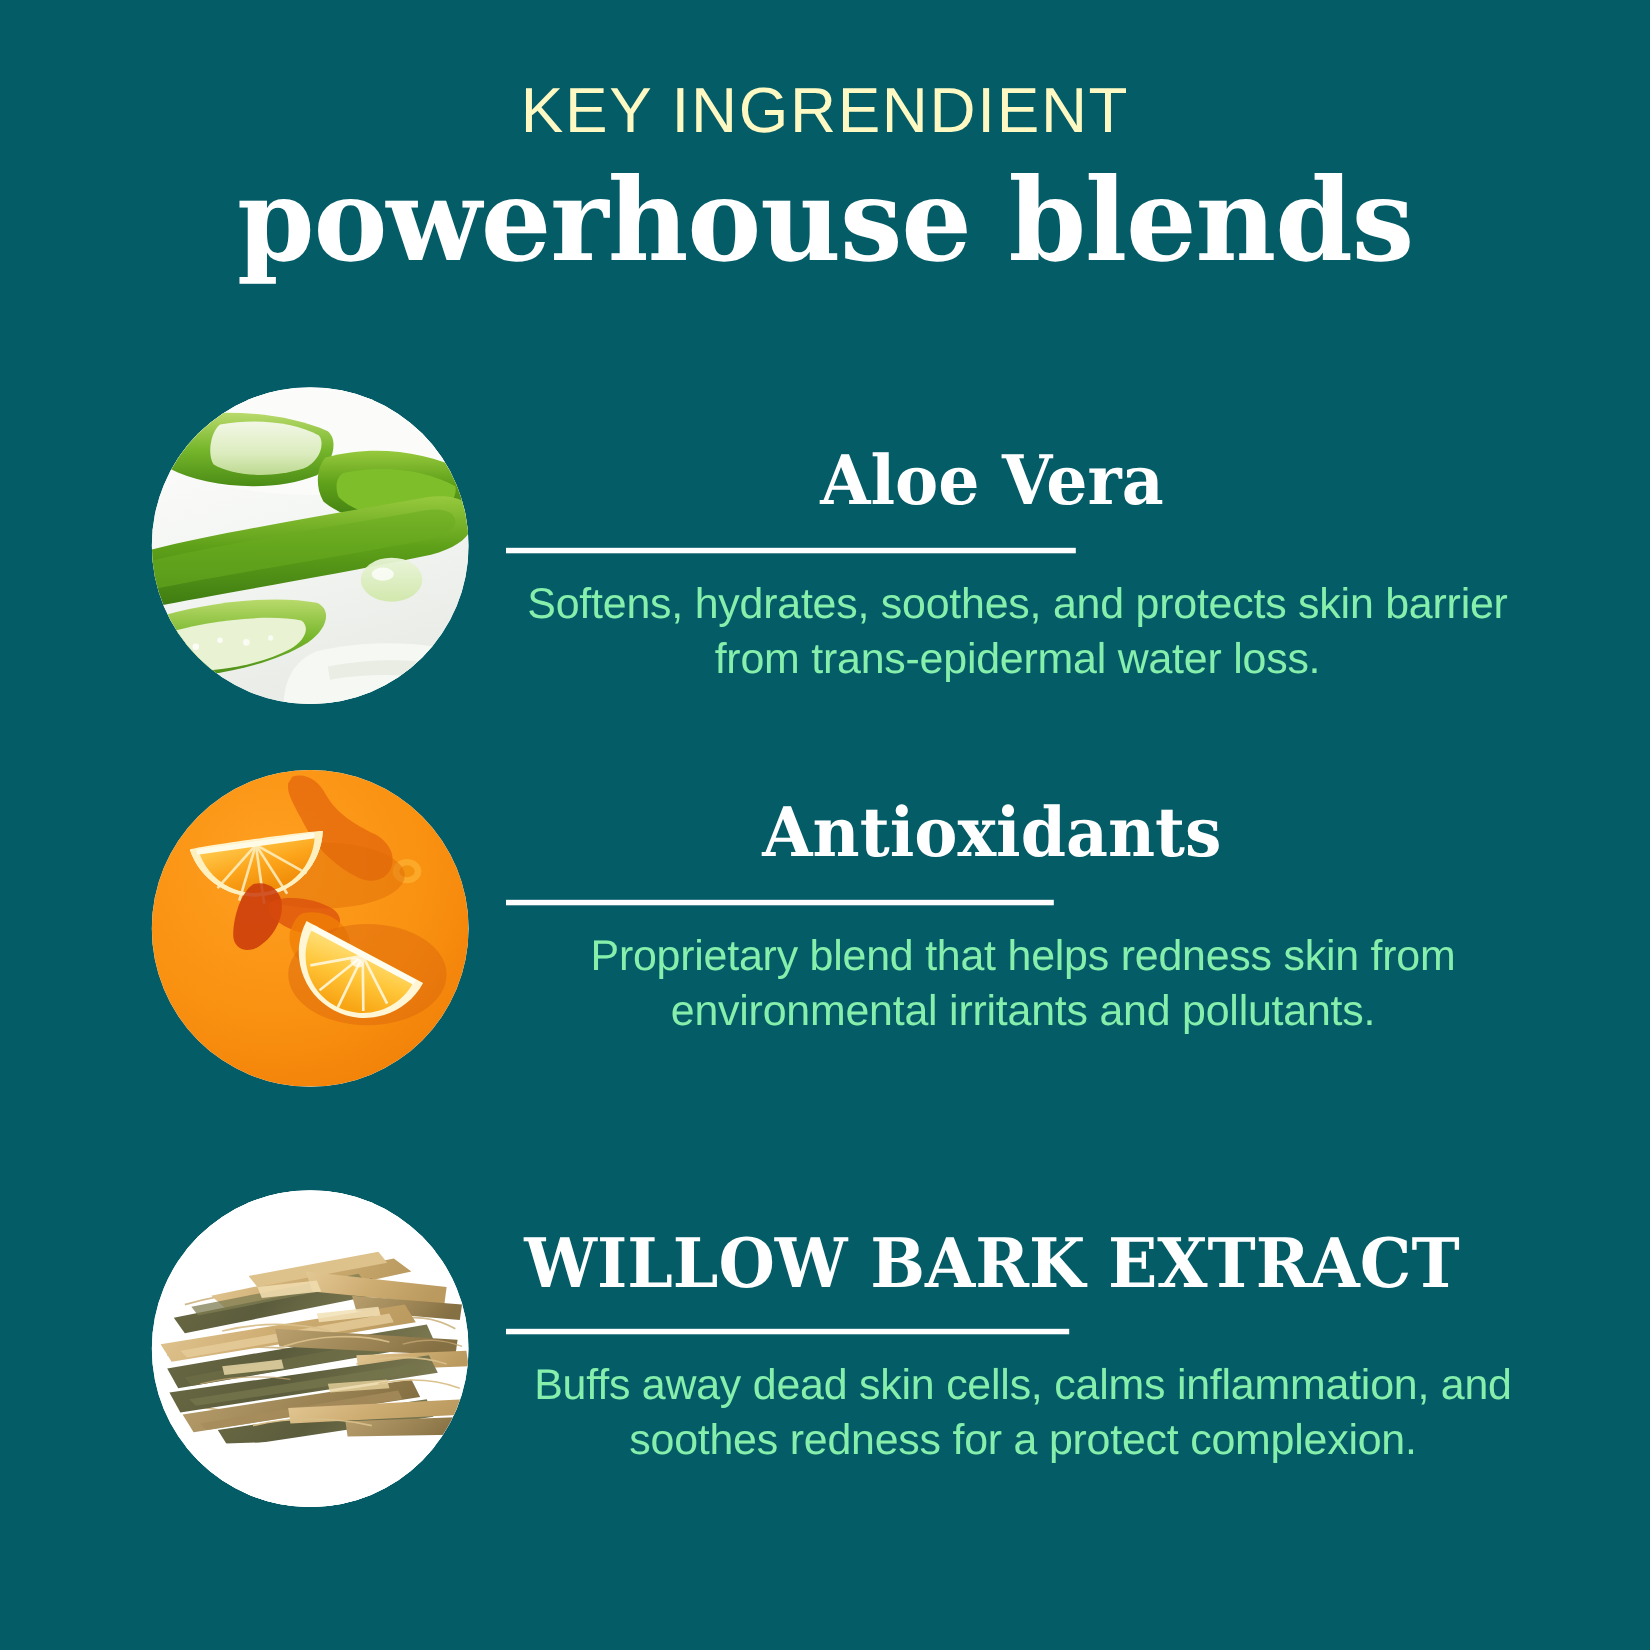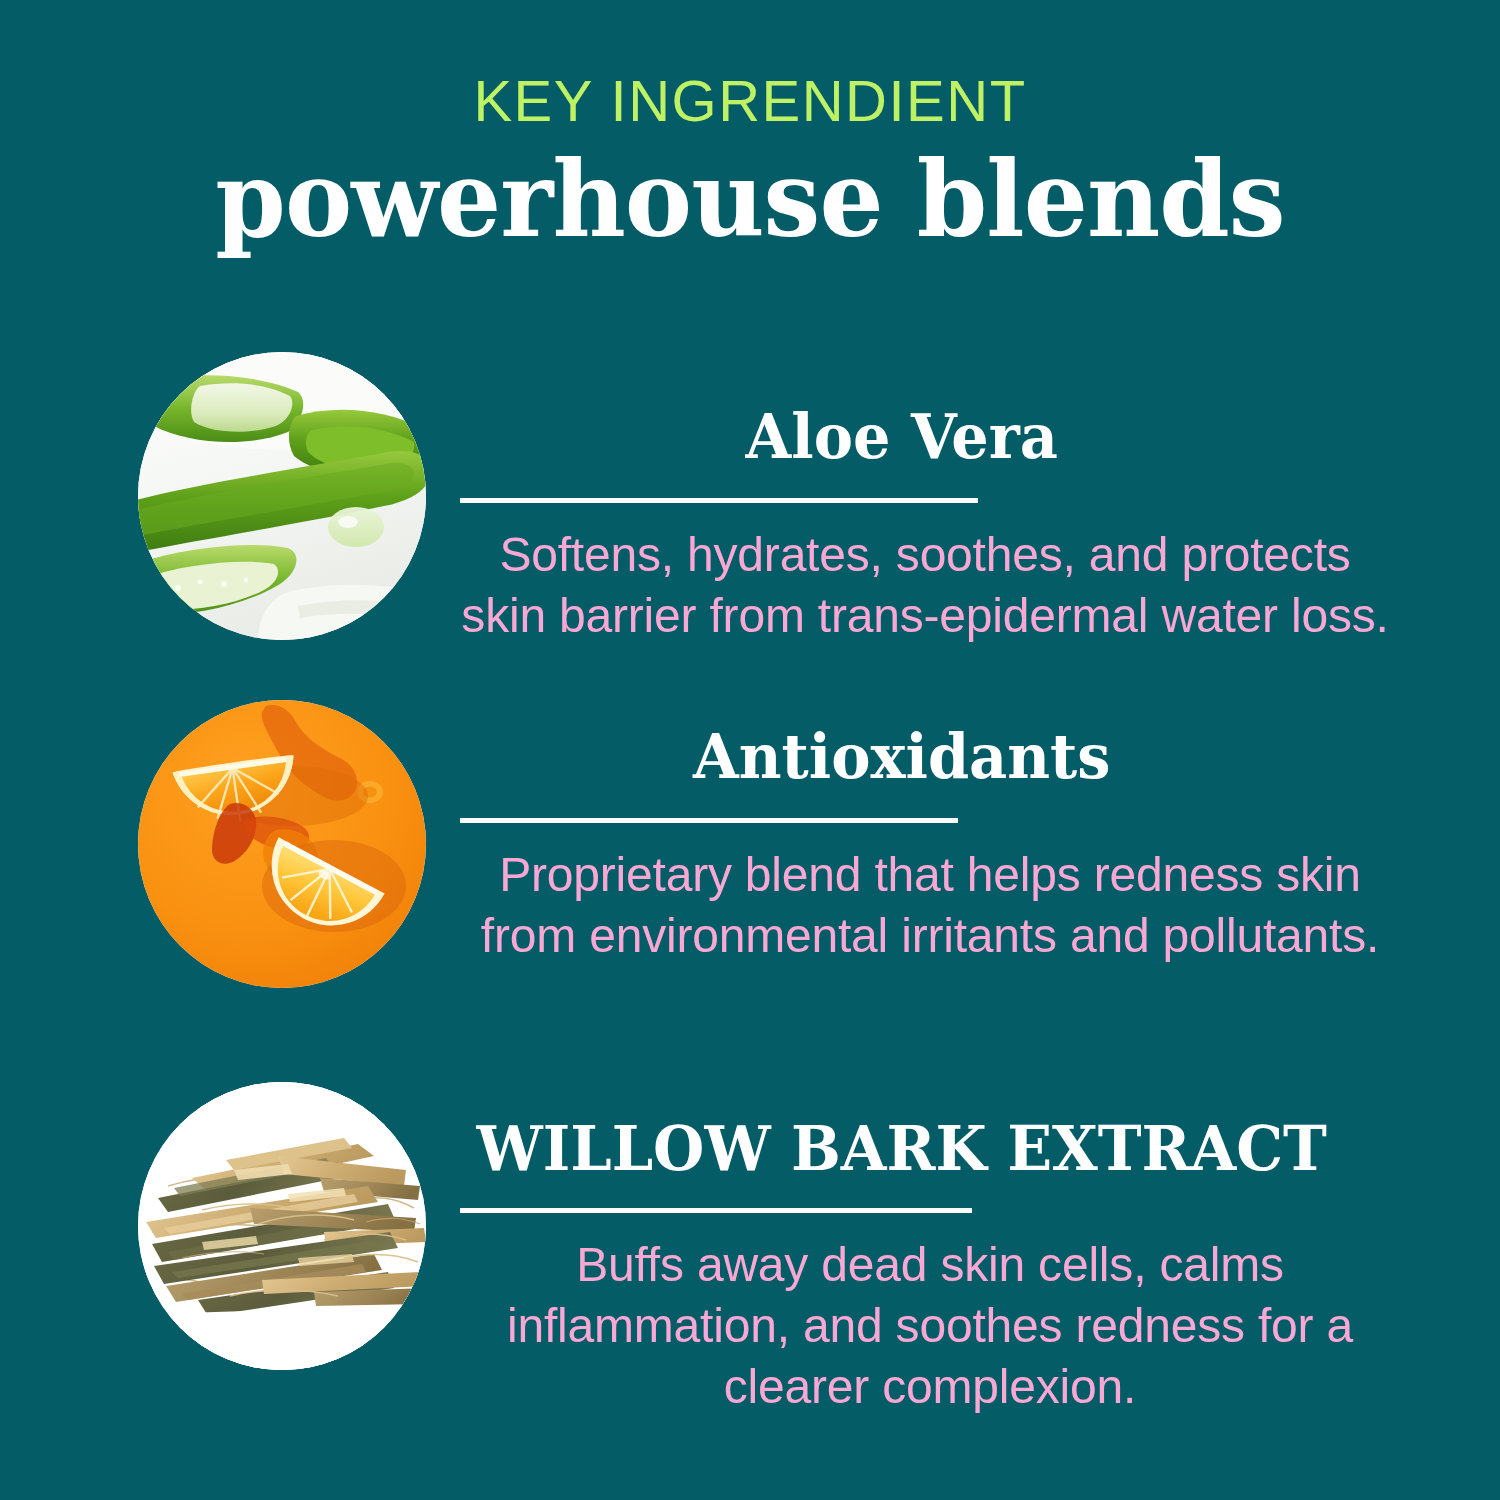--- a/index.html
+++ b/index.html
@@ -28,21 +28,21 @@
     left: 0;
     width: 1500px;
     text-align: center;
     padding-top: 72px;
   }
   .eyebrow {
     font-family: "Liberation Sans", sans-serif;
     font-size: 58px;
     font-weight: 400;
     letter-spacing: 1.5px;
-    color: #bef264;
+    color: #fef9c3;
     line-height: 1;
     margin: 0;
   }
   .headline {
     font-family: "DejaVu Serif", "Liberation Serif", serif;
     font-size: 104px;
     font-weight: 700;
     color: #ffffff;
     line-height: 1;
     margin: 18px 0 0 0;
@@ -99,23 +99,23 @@
     background: #ffffff;
     margin: 0;
     border: 0;
   }
   #rule-0 { width: 518px; margin-top: 30px; }
   #rule-1 { width: 498px; margin-top: 30px; }
   #rule-2 { width: 512px; margin-top: 28px; }
 
   .desc {
     font-family: "Liberation Sans", sans-serif;
-    font-size: 48px;
+    font-size: 39px;
     font-weight: 400;
-    color: #f9a8d4;
+    color: #86efac;
     line-height: 1.27;
     margin: 0;
     padding-top: 22px;
     width: 930px;
     letter-spacing: -0.2px;
   }
   #desc-1, #desc-2 { width: 940px; }
 </style>
 </head>
 <body>
@@ -336,17 +336,17 @@
         </g>
 
         <rect x="0" y="0" width="288" height="56" fill="#ffffff"></rect>
         <rect x="0" y="238" width="288" height="50" fill="#ffffff"></rect>
         <path d="M0 238 C60 226 140 228 288 234 L288 288 L0 288 Z" fill="#ffffff"></path>
       </svg>
     </div>
     <div class="copy">
       <div class="ing-name" id="name-2">WILLOW BARK EXTRACT</div>
       <div class="rule" id="rule-2"></div>
-      <div class="desc" id="desc-2">Buffs away dead skin cells, calms inflammation, and soothes redness for a clearer complexion.</div>
+      <div class="desc" id="desc-2">Buffs away dead skin cells, calms inflammation, and soothes redness for a protect complexion.</div>
     </div>
   </div>
 
 </div>
 
 </body></html>

